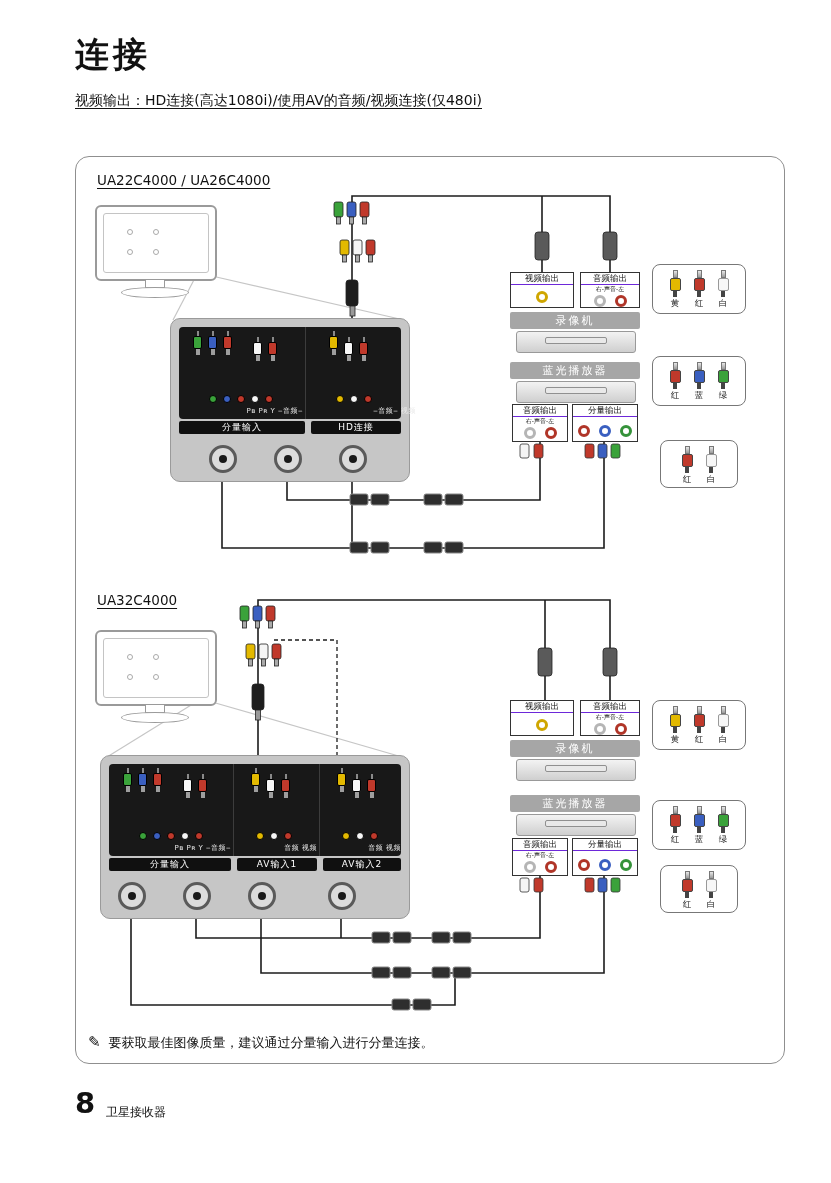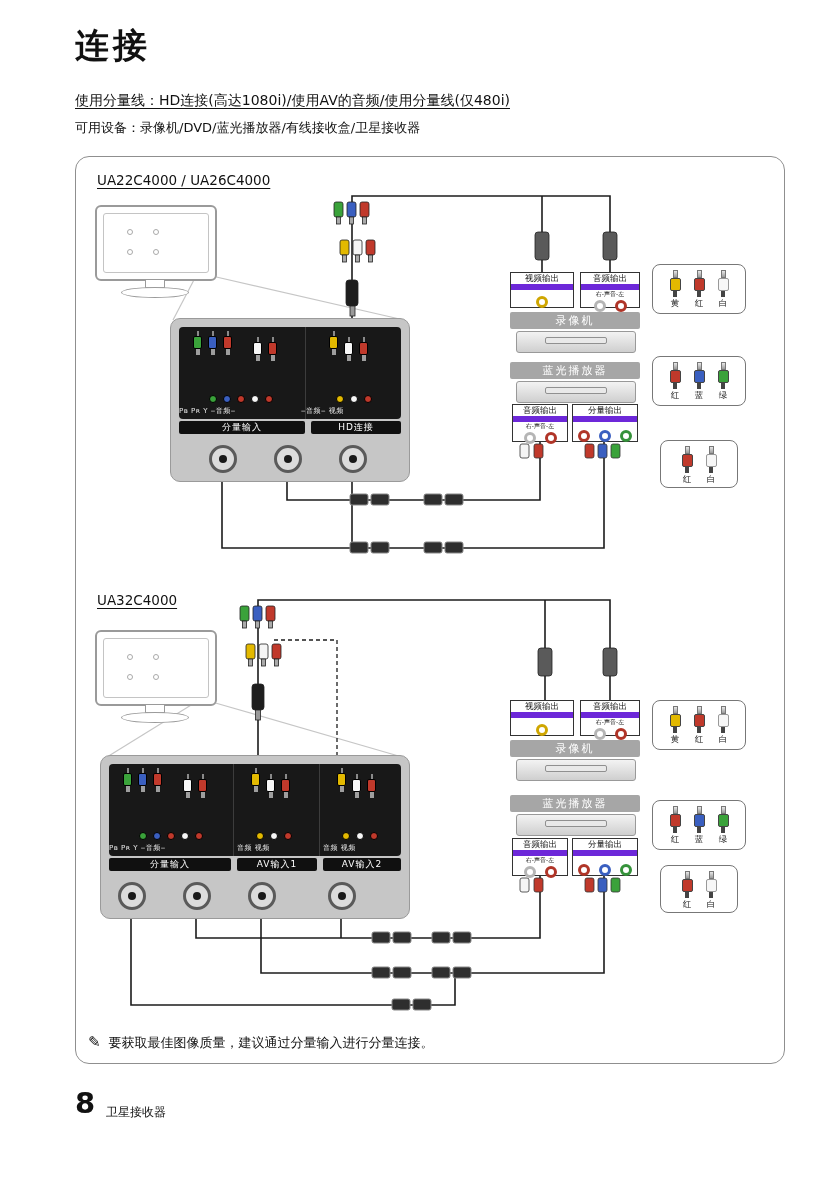--- a/index.html
+++ b/index.html
@@ -1,21 +1,21 @@
 <!DOCTYPE html>
 <html><head>
 <meta charset="utf-8">
 <style>
   html,body{margin:0;padding:0;background:#fff;}
   .page{position:relative;width:831px;height:1183px;background:#fff;overflow:hidden;
         font-family:"DejaVu Sans","Liberation Sans",sans-serif;color:#111;}
   .abs{position:absolute;}
   .cables{position:absolute;left:0;top:0;pointer-events:none;}
 
-  .title{left:75px;top:23px;font-size:34px;font-weight:600;letter-spacing:4px;margin:0;}
+  .title{left:75px;top:32px;font-size:34px;font-weight:600;letter-spacing:4px;margin:0;}
   .subtitle{left:75px;top:92px;font-size:14px;text-decoration:underline;text-underline-offset:3px;}
   .devices-line{left:75px;top:119px;font-size:13px;}
 
   .bigbox{left:75px;top:156px;width:708px;height:906px;border:1.5px solid #8f8f8f;border-radius:14px;}
   .model-label{font-size:13.5px;text-decoration:underline;text-underline-offset:3px;}
 
   
   .tvbody{border:2px solid #9a9a9a;border-radius:6px;background:#fff;}
   .tvinner{position:absolute;inset:6px;border:1.5px solid #c4c4c4;border-radius:3px;}
   .screw{position:absolute;width:4px;height:4px;border:1px solid #aaa;border-radius:50%;}
@@ -25,30 +25,30 @@
   
   .panel{background:#c6c6c6;border:1px solid #9a9a9a;border-radius:10px;}
   .pdark{position:absolute;background:#181818;border-radius:4px;}
   .vdiv{position:absolute;top:0;bottom:0;width:1px;background:#3c3c3c;}
   .vplug{position:absolute;width:9px;}
   .pw{width:2px;height:5px;background:#8a8a8a;margin:0 auto;}
   .pb{width:9px;height:13px;border:1px solid #000;border-radius:2px;box-sizing:border-box;}
   .pt{width:4px;height:6px;background:#9e9e9e;margin:0 auto;}
   .dotrow{position:absolute;display:flex;justify-content:center;gap:6px;}
   .jdot{width:6px;height:6px;border-radius:50%;display:inline-block;border:1px solid #000;}
-  .jrow{position:absolute;height:12px;font-size:7px;line-height:12px;color:#e9e9e9;text-align:left;
+  .jrow{position:absolute;height:12px;font-size:7px;line-height:12px;color:#e9e9e9;text-align:right;
         letter-spacing:.5px;white-space:nowrap;overflow:hidden;}
   .strip{position:absolute;height:13px;background:#101010;color:#fff;font-size:9px;line-height:13px;
          text-align:center;border-radius:2px;letter-spacing:1px;}
   .bigjack{position:absolute;width:22px;height:22px;border:3px solid #5a5a5a;border-radius:50%;background:#dcdcdc;}
   .bigjack::after{content:"";position:absolute;left:7px;top:7px;width:8px;height:8px;background:#1a1a1a;border-radius:50%;}
 
   
   .outbox{background:#fff;border:1px solid #333;text-align:center;box-sizing:border-box;}
-  .olbl{font-size:8.5px;line-height:11px;border-bottom:6px solid #6d28d9;white-space:nowrap;overflow:hidden;}
+  .olbl{font-size:8.5px;line-height:11px;border-bottom:1px solid #6d28d9;white-space:nowrap;overflow:hidden;}
   .chan{font-size:6px;line-height:7px;color:#222;white-space:nowrap;}
   .jackrow{display:flex;justify-content:center;align-items:center;gap:9px;margin-top:3px;}
   .mjack{width:6px;height:6px;border:3px solid #888;border-radius:50%;background:#fff;display:inline-block;}
   .r-yellow{border-color:#cfa600;} .r-red{border-color:#b03528;} .r-white{border-color:#b5b5b5;}
   .r-blue{border-color:#3a5fc0;} .r-green{border-color:#35923a;}
 
   .devbar{background:#a6a6a6;color:#fff;font-size:11px;line-height:17px;text-align:center;
           border-radius:2px;letter-spacing:2px;}
   .devbody{background:linear-gradient(#f3f3f3,#cfcfcf);border:1px solid #999;border-radius:3px;}
   .slot{width:60px;height:5px;background:#e9e9e9;border:1px solid #909090;margin:5px auto 0;border-radius:2px;}
@@ -178,22 +178,21 @@
       <rect x="372" y="967" width="18" height="11" rx="2"></rect>
         <rect x="393" y="967" width="18" height="11" rx="2"></rect>
       <rect x="432" y="967" width="18" height="11" rx="2"></rect>
         <rect x="453" y="967" width="18" height="11" rx="2"></rect>
       <rect x="392" y="999" width="18" height="11" rx="2"></rect>
         <rect x="413" y="999" width="18" height="11" rx="2"></rect>
     </g>
   </svg>
 
   <h1 class="abs title">连接</h1>
-  <div class="abs subtitle">使用分量线：HD连接(高达1080i)/使用AV的音频/使用分量线(仅480i)</div>
-  <div class="abs devices-line">可用设备：录像机/DVD/蓝光播放器/有线接收盒/卫星接收器</div>
+  <div class="abs subtitle">视频输出：HD连接(高达1080i)/使用AV的音频/视频连接(仅480i)</div>
 
   <div class="abs bigbox"></div>
 
   <div class="abs model-label" style="left:97px;top:172px;">UA22C4000 / UA26C4000</div>
 
   <div class="abs tvbody" style="left:95px;top:205px;width:118px;height:72px;">
     <div class="tvinner"></div>
     <div class="screw" style="left:30px;top:22px;"></div>
     <div class="screw" style="left:56px;top:22px;"></div>
     <div class="screw" style="left:30px;top:42px;"></div>
@@ -252,21 +251,21 @@
           <span class="jdot c-white"></span>
           <span class="jdot c-red"></span>
       </div>
       <div class="dotrow" style="left:134px;top:68px;width:82px;">
         <span class="jdot c-yellow"></span>
           <span class="jdot c-white"></span>
           <span class="jdot c-red"></span>
       </div>
     </div>
     <div class="jrow" style="left:8px;top:86px;width:124px;">Pʙ Pʀ Y ‒音频‒</div>
-    <div class="jrow" style="left:130px;top:86px;width:92px;">‒音频‒ 视频</div>
+    <div class="jrow" style="left:153px;top:86px;width:92px;">‒音频‒ 视频</div>
     <div class="strip" style="left:8px;top:102px;width:126px;">分量输入</div>
     <div class="strip" style="left:140px;top:102px;width:90px;">HD连接</div>
     <div class="bigjack" style="left:38px;top:126px;"></div>
     <div class="bigjack" style="left:103px;top:126px;"></div>
     <div class="bigjack" style="left:168px;top:126px;"></div>
   </div>
 
   <div class="abs outbox" style="left:510px;top:272px;width:64px;height:36px;">
     <div class="olbl">视频输出</div>
     <div class="jackrow" style="margin-top:6px;">

